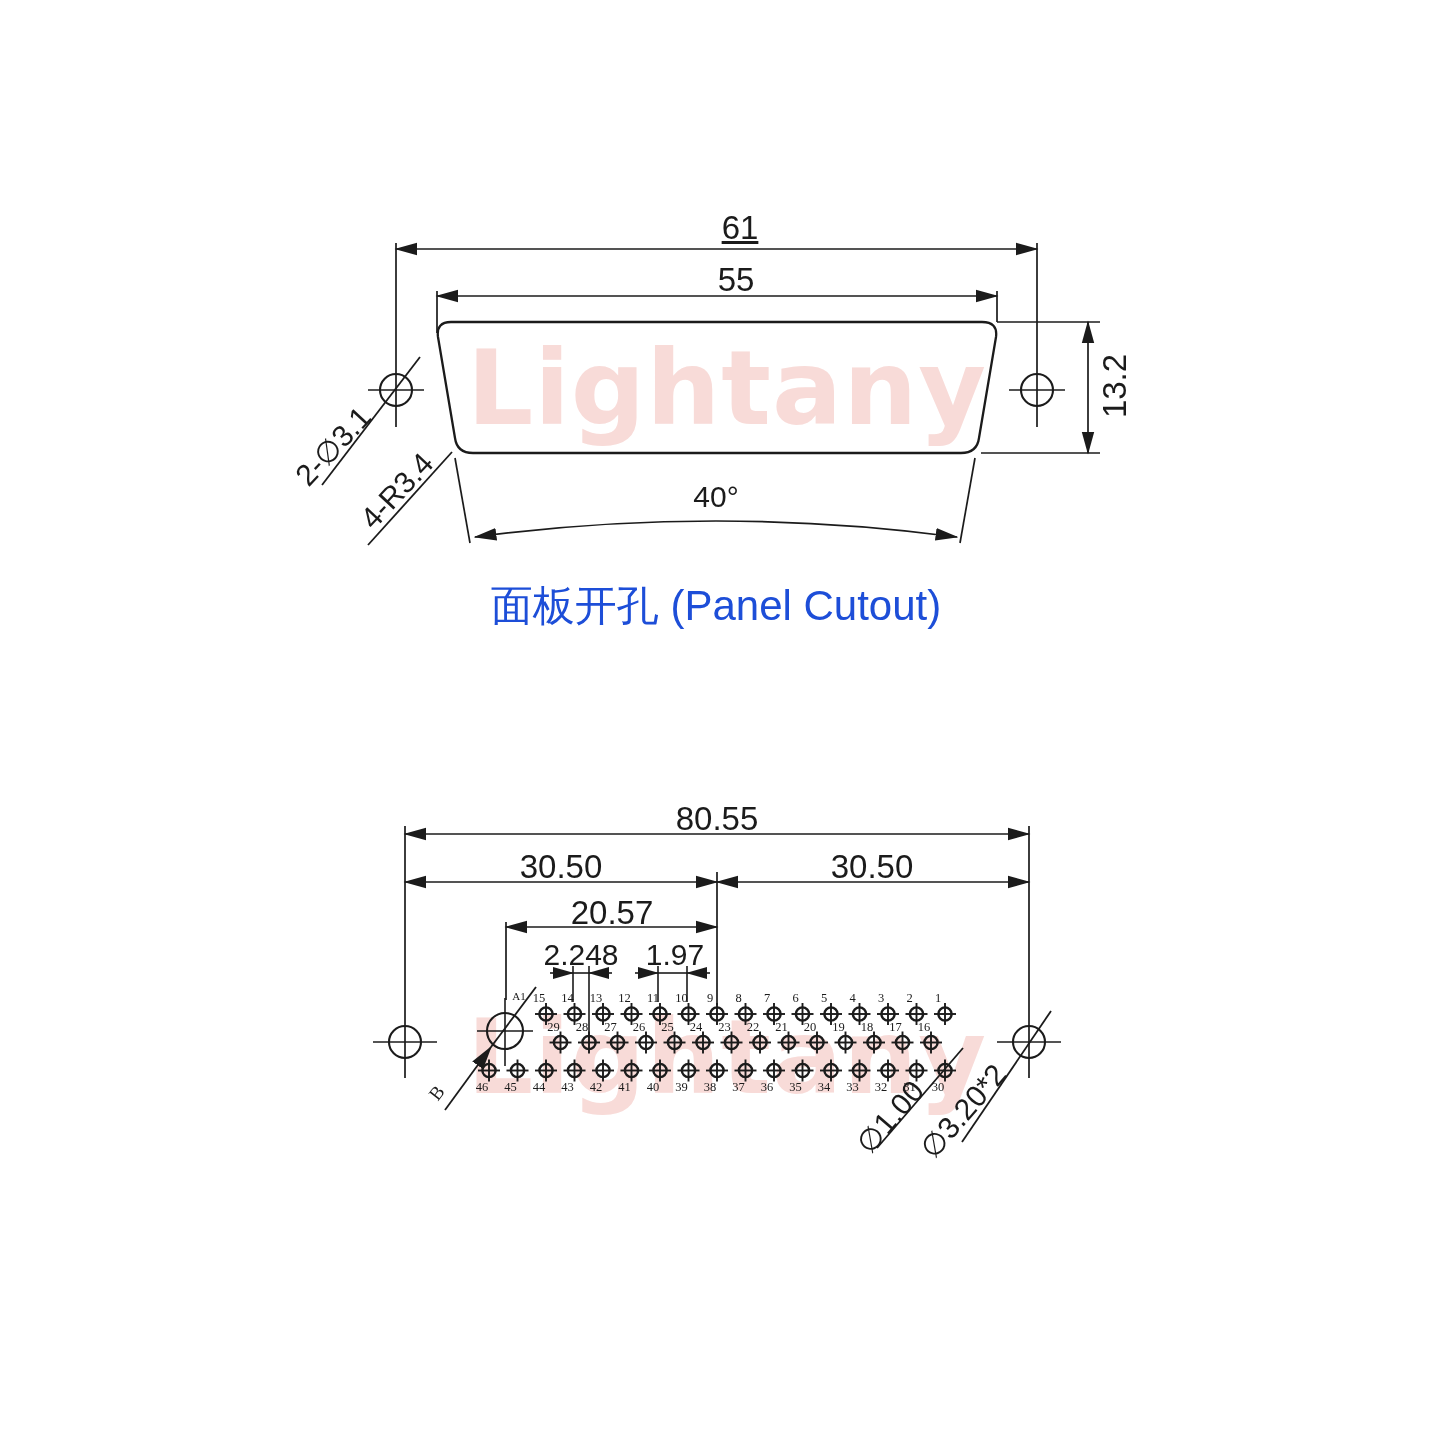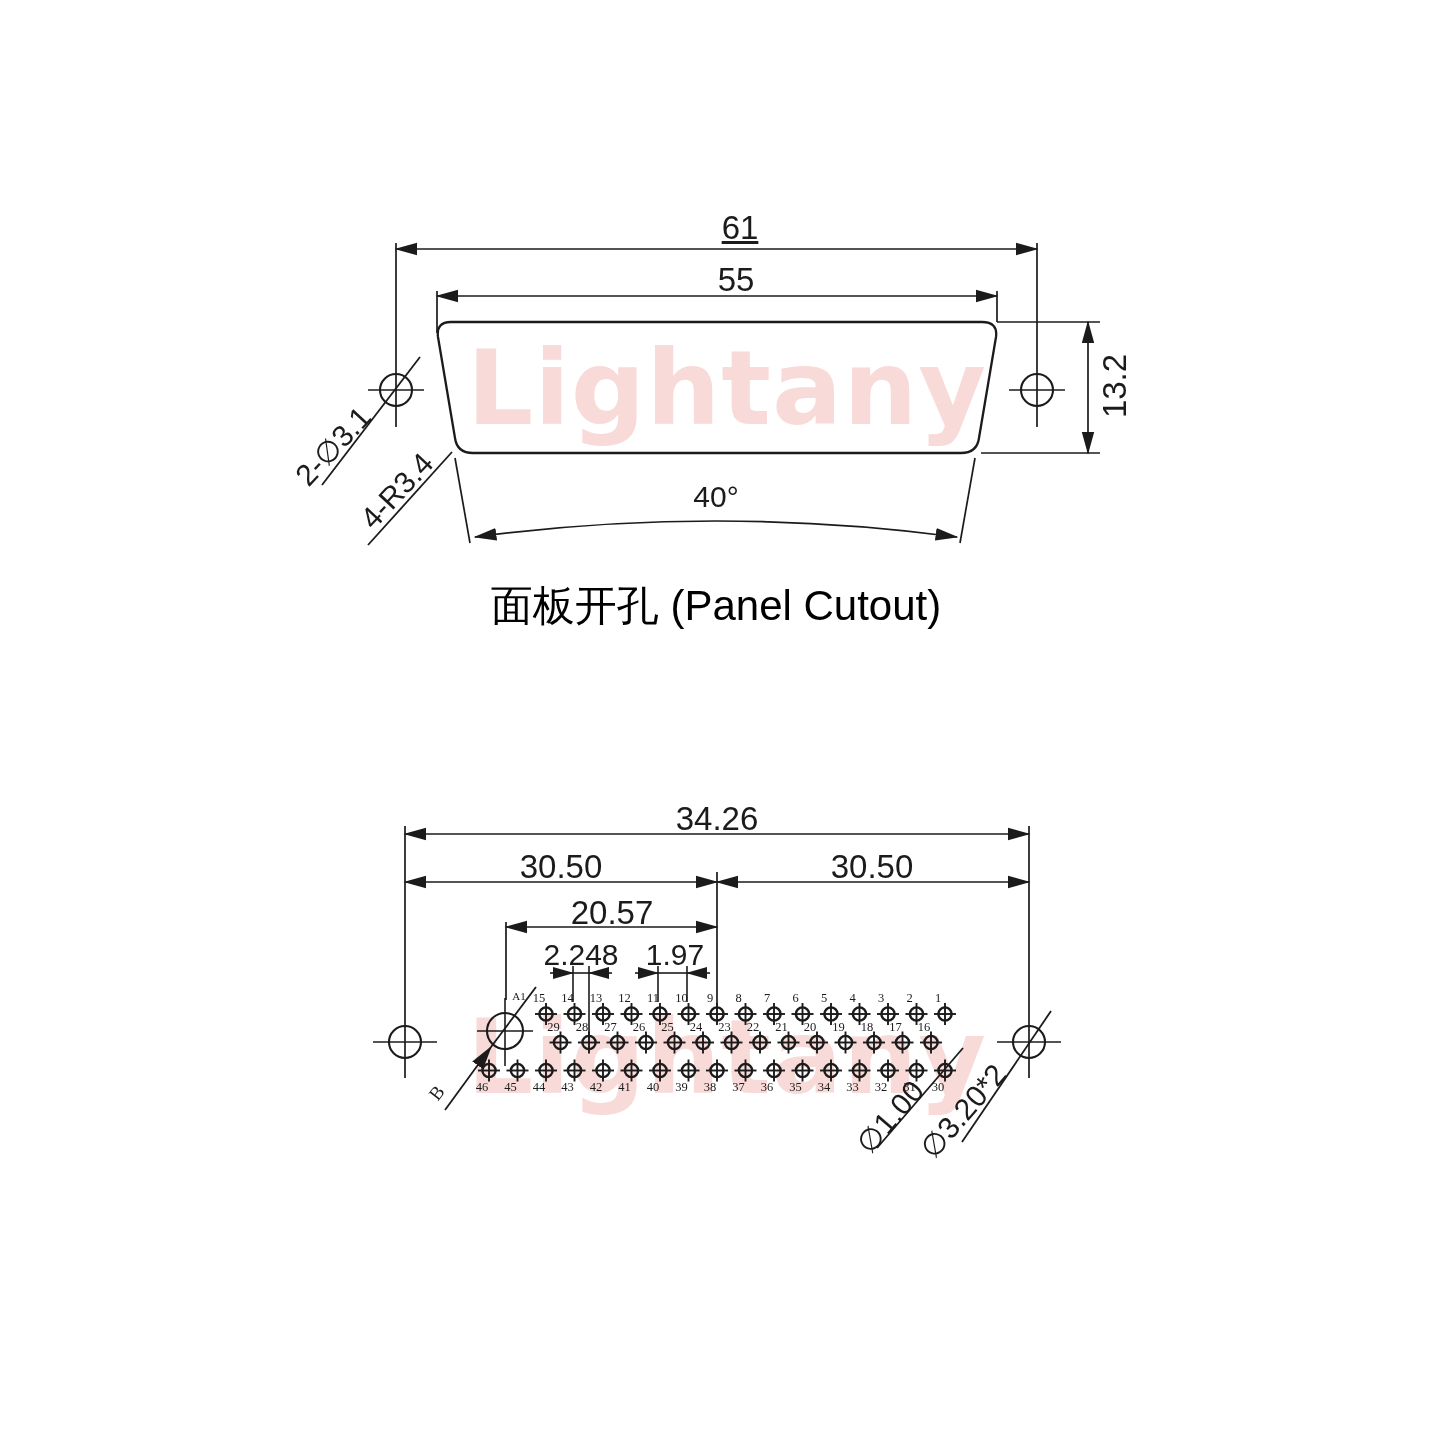--- a/index.html
+++ b/index.html
@@ -10,21 +10,21 @@
   svg.linework{position:absolute;left:0;top:0;z-index:1;}
   .lbl{position:absolute;z-index:2;color:#1b1b1b;font-size:33px;white-space:nowrap;
        transform:translate(-50%,-50%);}
   .lbl.small{font-size:30px;}
   .lbl.r90{transform:translate(-50%,-50%) rotate(-90deg);}
   .lbl.r47{transform:translate(-50%,-50%) rotate(-47deg);}
   .lbl.r49{transform:translate(-50%,-50%) rotate(-49deg);}
   .lbl.serif{font-family:"Liberation Serif",serif;}
   .lbl.a1{font-size:11px;}
   .lbl.bmark{font-size:19px;transform:translate(-50%,-50%) rotate(-52deg);}
-  .title{position:absolute;z-index:2;color:#000000;font-size:42px;white-space:nowrap;
+  .title{position:absolute;z-index:2;color:#1d4ed8;font-size:42px;white-space:nowrap;
          transform:translate(-50%,-50%);}
   .pinnum{font-family:"Liberation Serif",serif;font-size:12.5px;fill:#1b1b1b;}
 </style>
 </head>
 <body>
 
 <div class="canvas">
 
   <div class="wm" style="left: 727px; top: 388px; color: rgb(248, 219, 216);">Lightany</div>
   <div class="wm" style="left: 727px; top: 1057px; color: rgb(248, 219, 216);">Lightany</div>
@@ -399,21 +399,21 @@
   </svg>
 
   <div class="lbl" style="left:740px;top:228px;text-decoration:underline;">61</div>
   <div class="lbl" style="left:716px;top:280px;margin-left:20px;">55</div>
   <div class="lbl r90" style="left:1115px;top:386px;">13.2</div>
   <div class="lbl small" style="left:716px;top:497px;">40°</div>
   <div class="lbl small r47" style="left:333px;top:446px;">2-∅3.1</div>
   <div class="lbl small r47" style="left:397px;top:491px;">4-R3.4</div>
   <div class="title" style="left:716px;top:606px;">面板开孔 (Panel Cutout)</div>
 
-  <div class="lbl" style="left:717px;top:819px;">34.26</div>
+  <div class="lbl" style="left:717px;top:819px;">80.55</div>
   <div class="lbl" style="left:561px;top:867px;">30.50</div>
   <div class="lbl" style="left:872px;top:867px;">30.50</div>
   <div class="lbl" style="left:612px;top:913px;">20.57</div>
   <div class="lbl small" style="left:581px;top:955px;">2.248</div>
   <div class="lbl small" style="left:675px;top:955px;">1.97</div>
   <div class="lbl serif a1" style="left:519px;top:996px;">A1</div>
   <div class="lbl serif bmark" style="left:437px;top:1093px;">B</div>
   <div class="lbl small r49" style="left:890px;top:1117px;">∅1.00</div>
   <div class="lbl small r49" style="left:963px;top:1111px;">∅3.20*2</div>
 </div>

